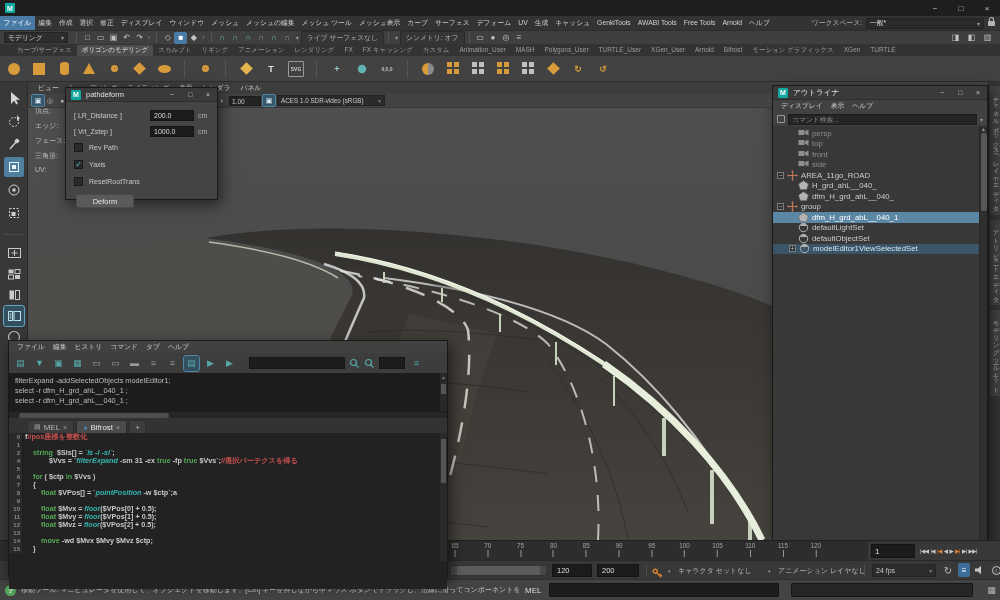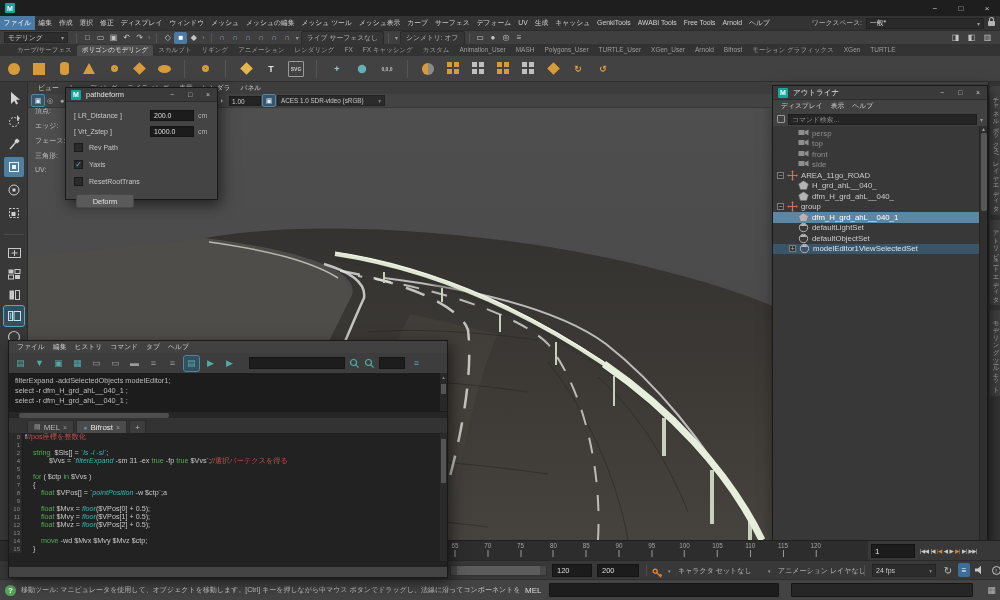--- a/index.html
+++ b/index.html
@@ -123,21 +123,21 @@
 #se-vscroll .arr{font-size:4.5px;color:#888;display:block;text-align:center;}
 #se-vthumb{width:5px;height:10px;background:#555;margin:1px auto;}
 #se-hscroll{height:7px;background:#262626;position:relative;border-top:1px solid #1d1d1d;}
 #se-hthumb{position:absolute;left:10px;top:1px;width:150px;height:5px;background:#4d4d4d;border-radius:2px;}
 #se-tabs{height:15px;background:#333;display:flex;align-items:flex-end;padding-left:18px;gap:2px;}
 .se-tab{height:13px;background:#3d3d3d;border:1px solid #2c2c2c;border-bottom:none;border-radius:2px 2px 0 0;display:flex;align-items:center;gap:3px;padding:0 6px;font-size:8px;color:#b5b5b5;}
 .se-tab.active{background:#4b4b4b;color:#e4e4e4;}
 .se-tab .se-tabico{font-size:7px;color:#9a9a9a;}
 .se-tabx{color:#999;font-size:7px;}
 .se-tab.plus{padding:0 5px;color:#bbb;}
-#se-codepane{background:#222;height:134px;overflow:hidden;position:relative;}
+#se-codepane{background:#222;height:156px;overflow:hidden;position:relative;font-weight:bold;}
 .se-cline{display:flex;height:8px;line-height:8px;font-family:"DejaVu Sans Mono",monospace;font-size:7.2px;white-space:pre;}
 .se-gut{width:14px;background:#2a2a2a;color:#8a8a8a;font-size:6px;text-align:right;padding-right:2px;flex:none;border-right:1px solid #1d1d1d;}
 .se-code{padding-left:2px;}
 .tk-p{color:#c8c8c8;}
 .tk-k{color:#55a855;}
 .tk-f{color:#36b5b0;font-style:italic;}
 .tk-c{color:#c75050;}
 #se-codescroll{position:absolute;right:0;top:0;width:7px;height:128px;background:#2a2a2a;}
 #se-codethumb{width:5px;height:44px;background:#555;margin:6px auto 0;}
 

